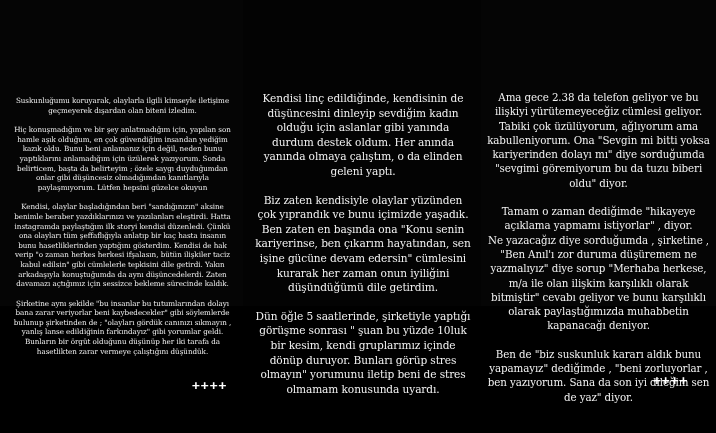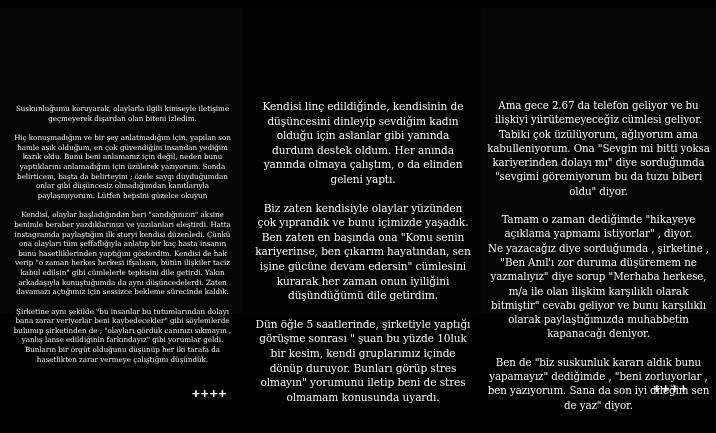--- a/index.html
+++ b/index.html
@@ -10,21 +10,21 @@
     body {
       width: 716px;
       height: 433px;
       overflow: hidden;
       position: relative;
       font-family: "DejaVu Serif", "Liberation Serif", serif;
       color: #f2f2f2;
     }
     .panel {
       position: absolute;
-      top: 8px;
+      top: 0;
       height: 306px;
       box-sizing: border-box;
       text-align: center;
     }
     .panel-1 { left: 0; width: 243px; background: #050505; }
     .panel-2 { left: 243px; width: 238px; background: #030303; }
     .panel-3 { left: 481px; width: 235px; background: #050505; }
 
     .panel-1 .text {
       position: absolute;
@@ -86,19 +86,19 @@
 <div class="panel panel-2">
   <div class="text">
     <p>Kendisi linç edildiğinde, kendisinin de düşüncesini dinleyip sevdiğim kadın olduğu için aslanlar gibi yanında durdum destek oldum. Her anında yanında olmaya çalıştım, o da elinden geleni yaptı.</p>
     <p>Biz zaten kendisiyle olaylar yüzünden çok yıprandık ve bunu içimizde yaşadık. Ben zaten en başında ona "Konu senin kariyerinse, ben çıkarım hayatından, sen işine gücüne devam edersin" cümlesini kurarak her zaman onun iyiliğini düşündüğümü dile getirdim.</p>
     <p>Dün öğle 5 saatlerinde, şirketiyle yaptığı görüşme sonrası " şuan bu yüzde 10luk bir kesim, kendi gruplarımız içinde dönüp duruyor. Bunları görüp stres olmayın" yorumunu iletip beni de stres olmamam konusunda uyardı.</p>
   </div>
 </div>
 
 <div class="panel panel-3">
   <div class="text">
-    <p>Ama gece 2.67 da telefon geliyor ve bu ilişkiyi yürütemeyeceğiz cümlesi geliyor. Tabiki çok üzülüyorum, ağlıyorum ama kabulleniyorum. Ona "Sevgin mi bitti yoksa kariyerinden dolayı mı" diye sorduğumda "sevgimi göremiyorum bu da tuzu biberi oldu" diyor.</p>
+    <p>Ama gece 2.38 da telefon geliyor ve bu ilişkiyi yürütemeyeceğiz cümlesi geliyor. Tabiki çok üzülüyorum, ağlıyorum ama kabulleniyorum. Ona "Sevgin mi bitti yoksa kariyerinden dolayı mı" diye sorduğumda "sevgimi göremiyorum bu da tuzu biberi oldu" diyor.</p>
     <p style="white-space: pre-line;">Tamam o zaman dediğimde "hikayeye açıklama yapmamı istiyorlar" , diyor.
 Ne yazacağız diye sorduğumda , şirketine , "Ben Anıl'ı zor duruma düşüremem ne yazmalıyız" diye sorup "Merhaba herkese, m/a ile olan ilişkim karşılıklı olarak bitmiştir" cevabı geliyor ve bunu karşılıklı olarak paylaştığımızda muhabbetin kapanacağı deniyor.</p>
     <p>Ben de "biz suskunluk kararı aldık bunu yapamayız" dediğimde , "beni zorluyorlar , ben yazıyorum. Sana da son iyi dileğim sen de yaz" diyor.</p>
   </div>
   <div class="plus-mark">++++</div>
 </div>
 
 </body></html>

